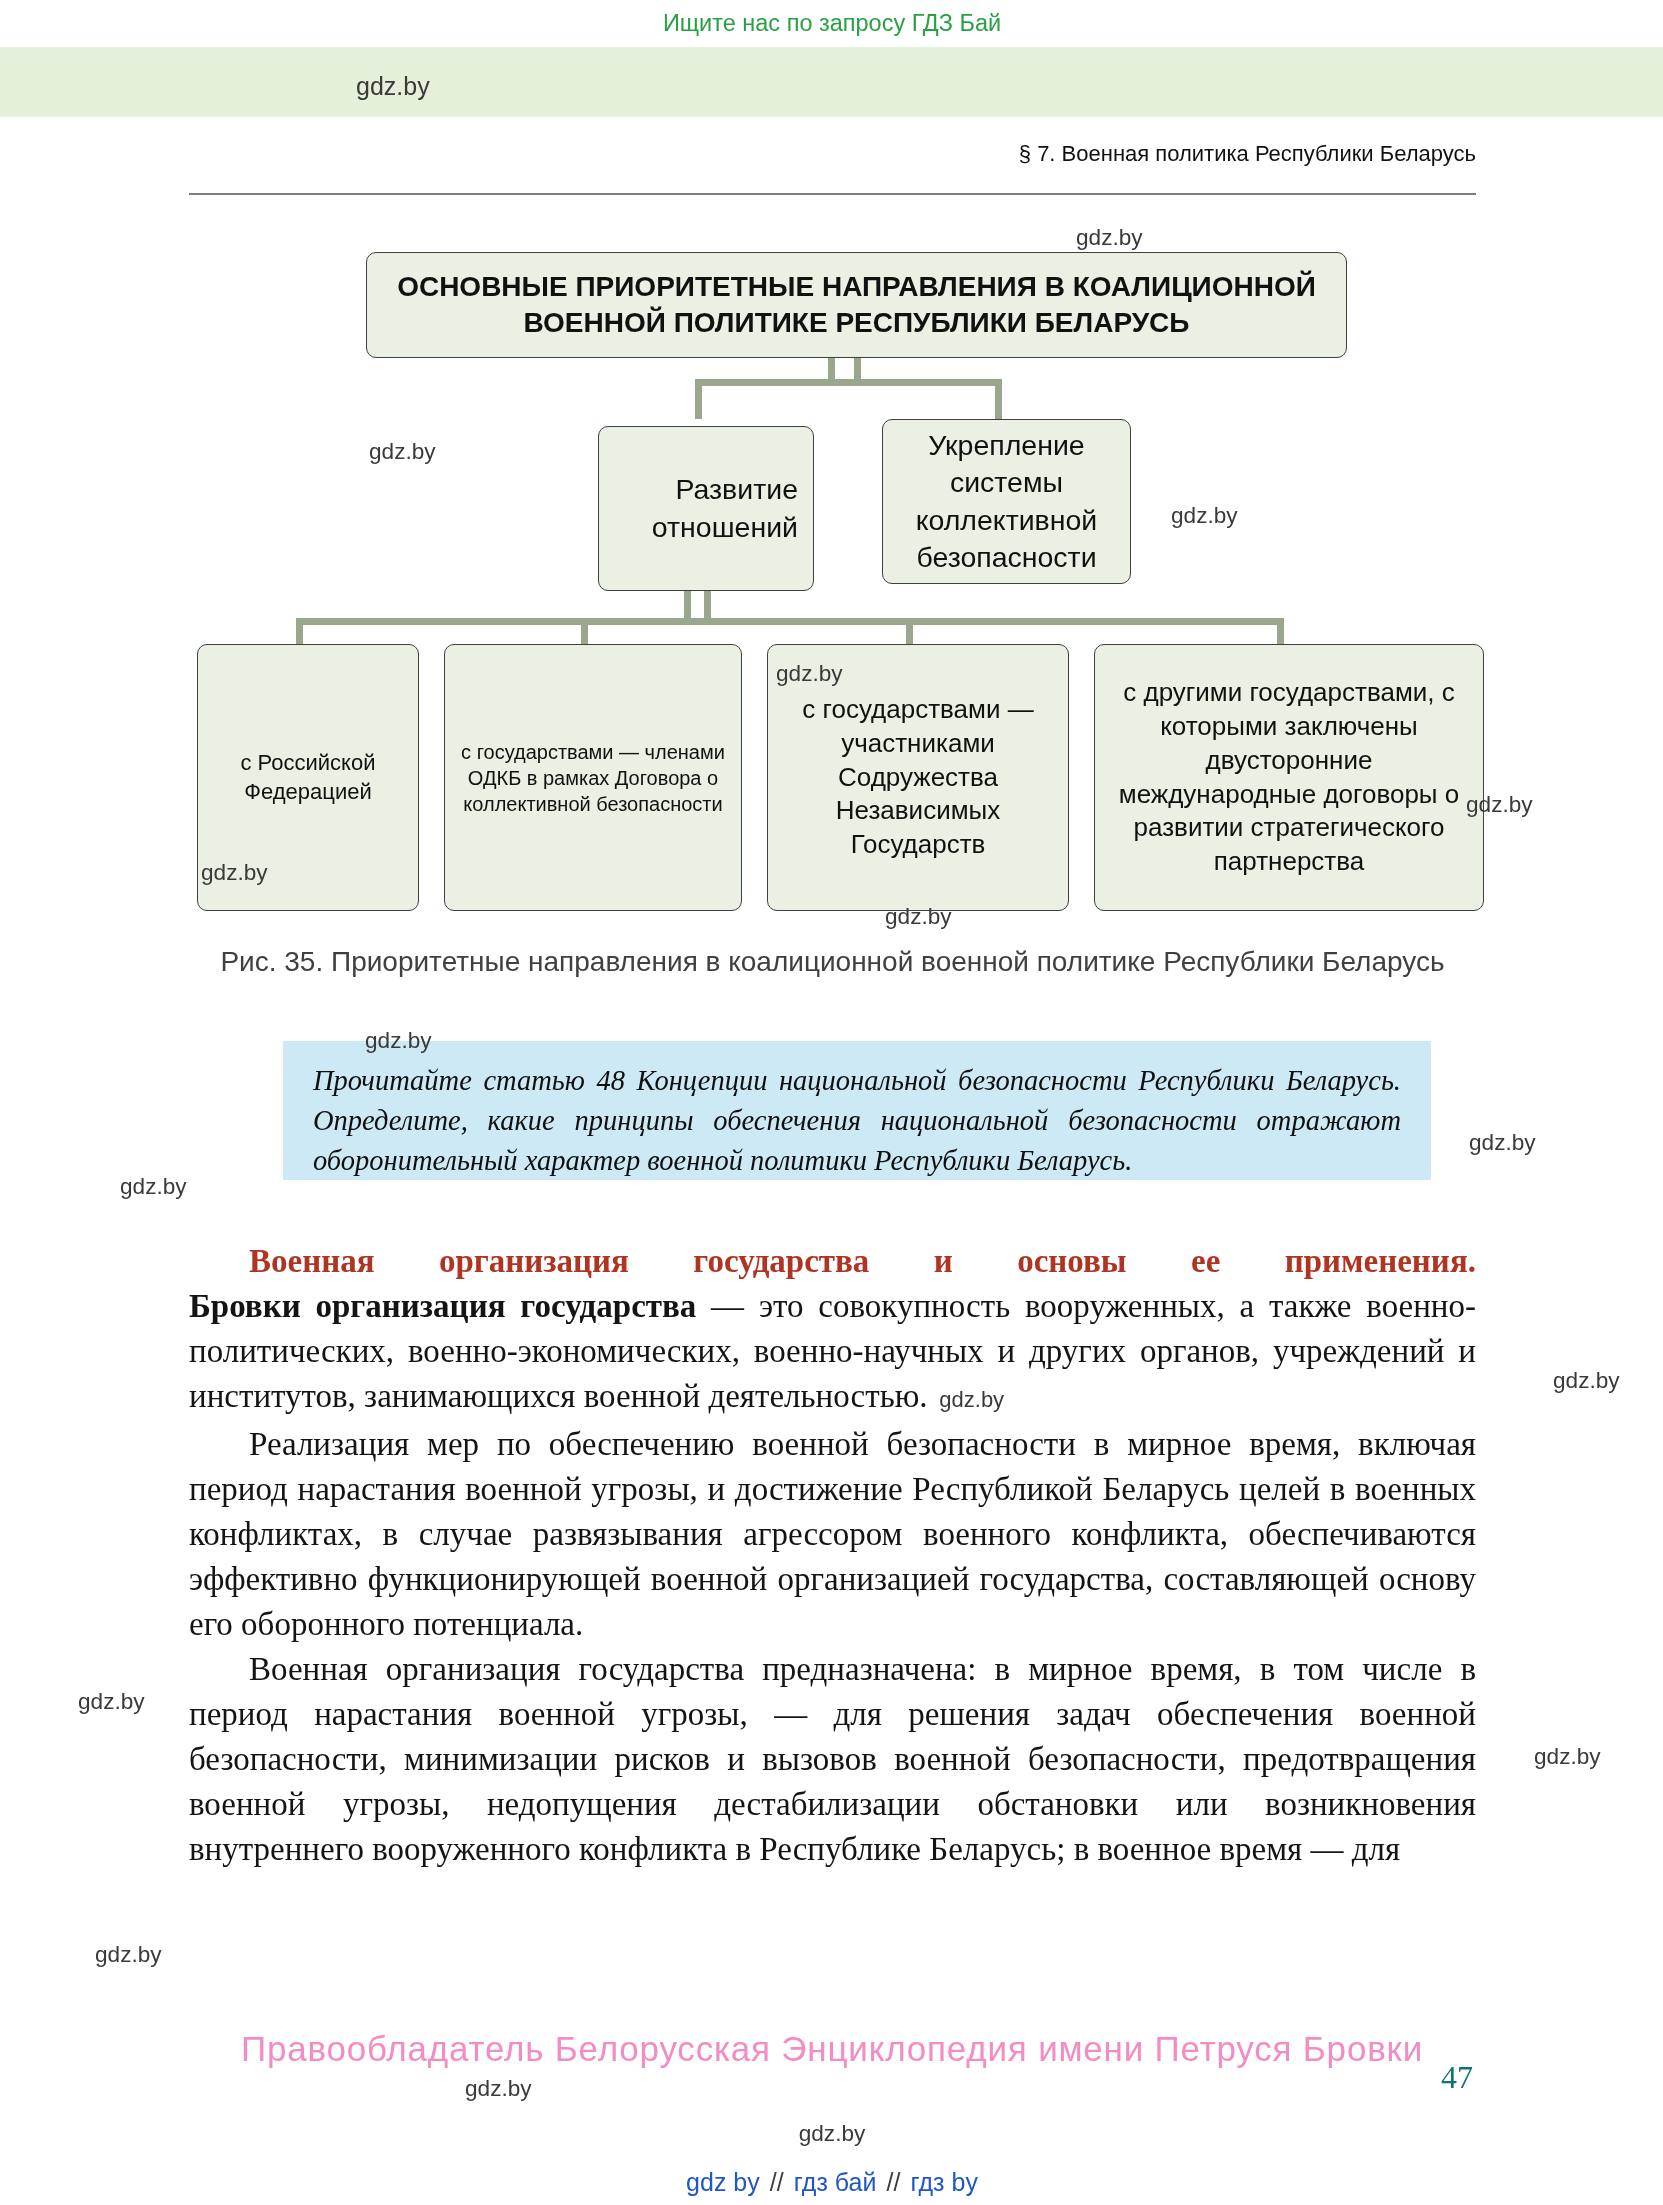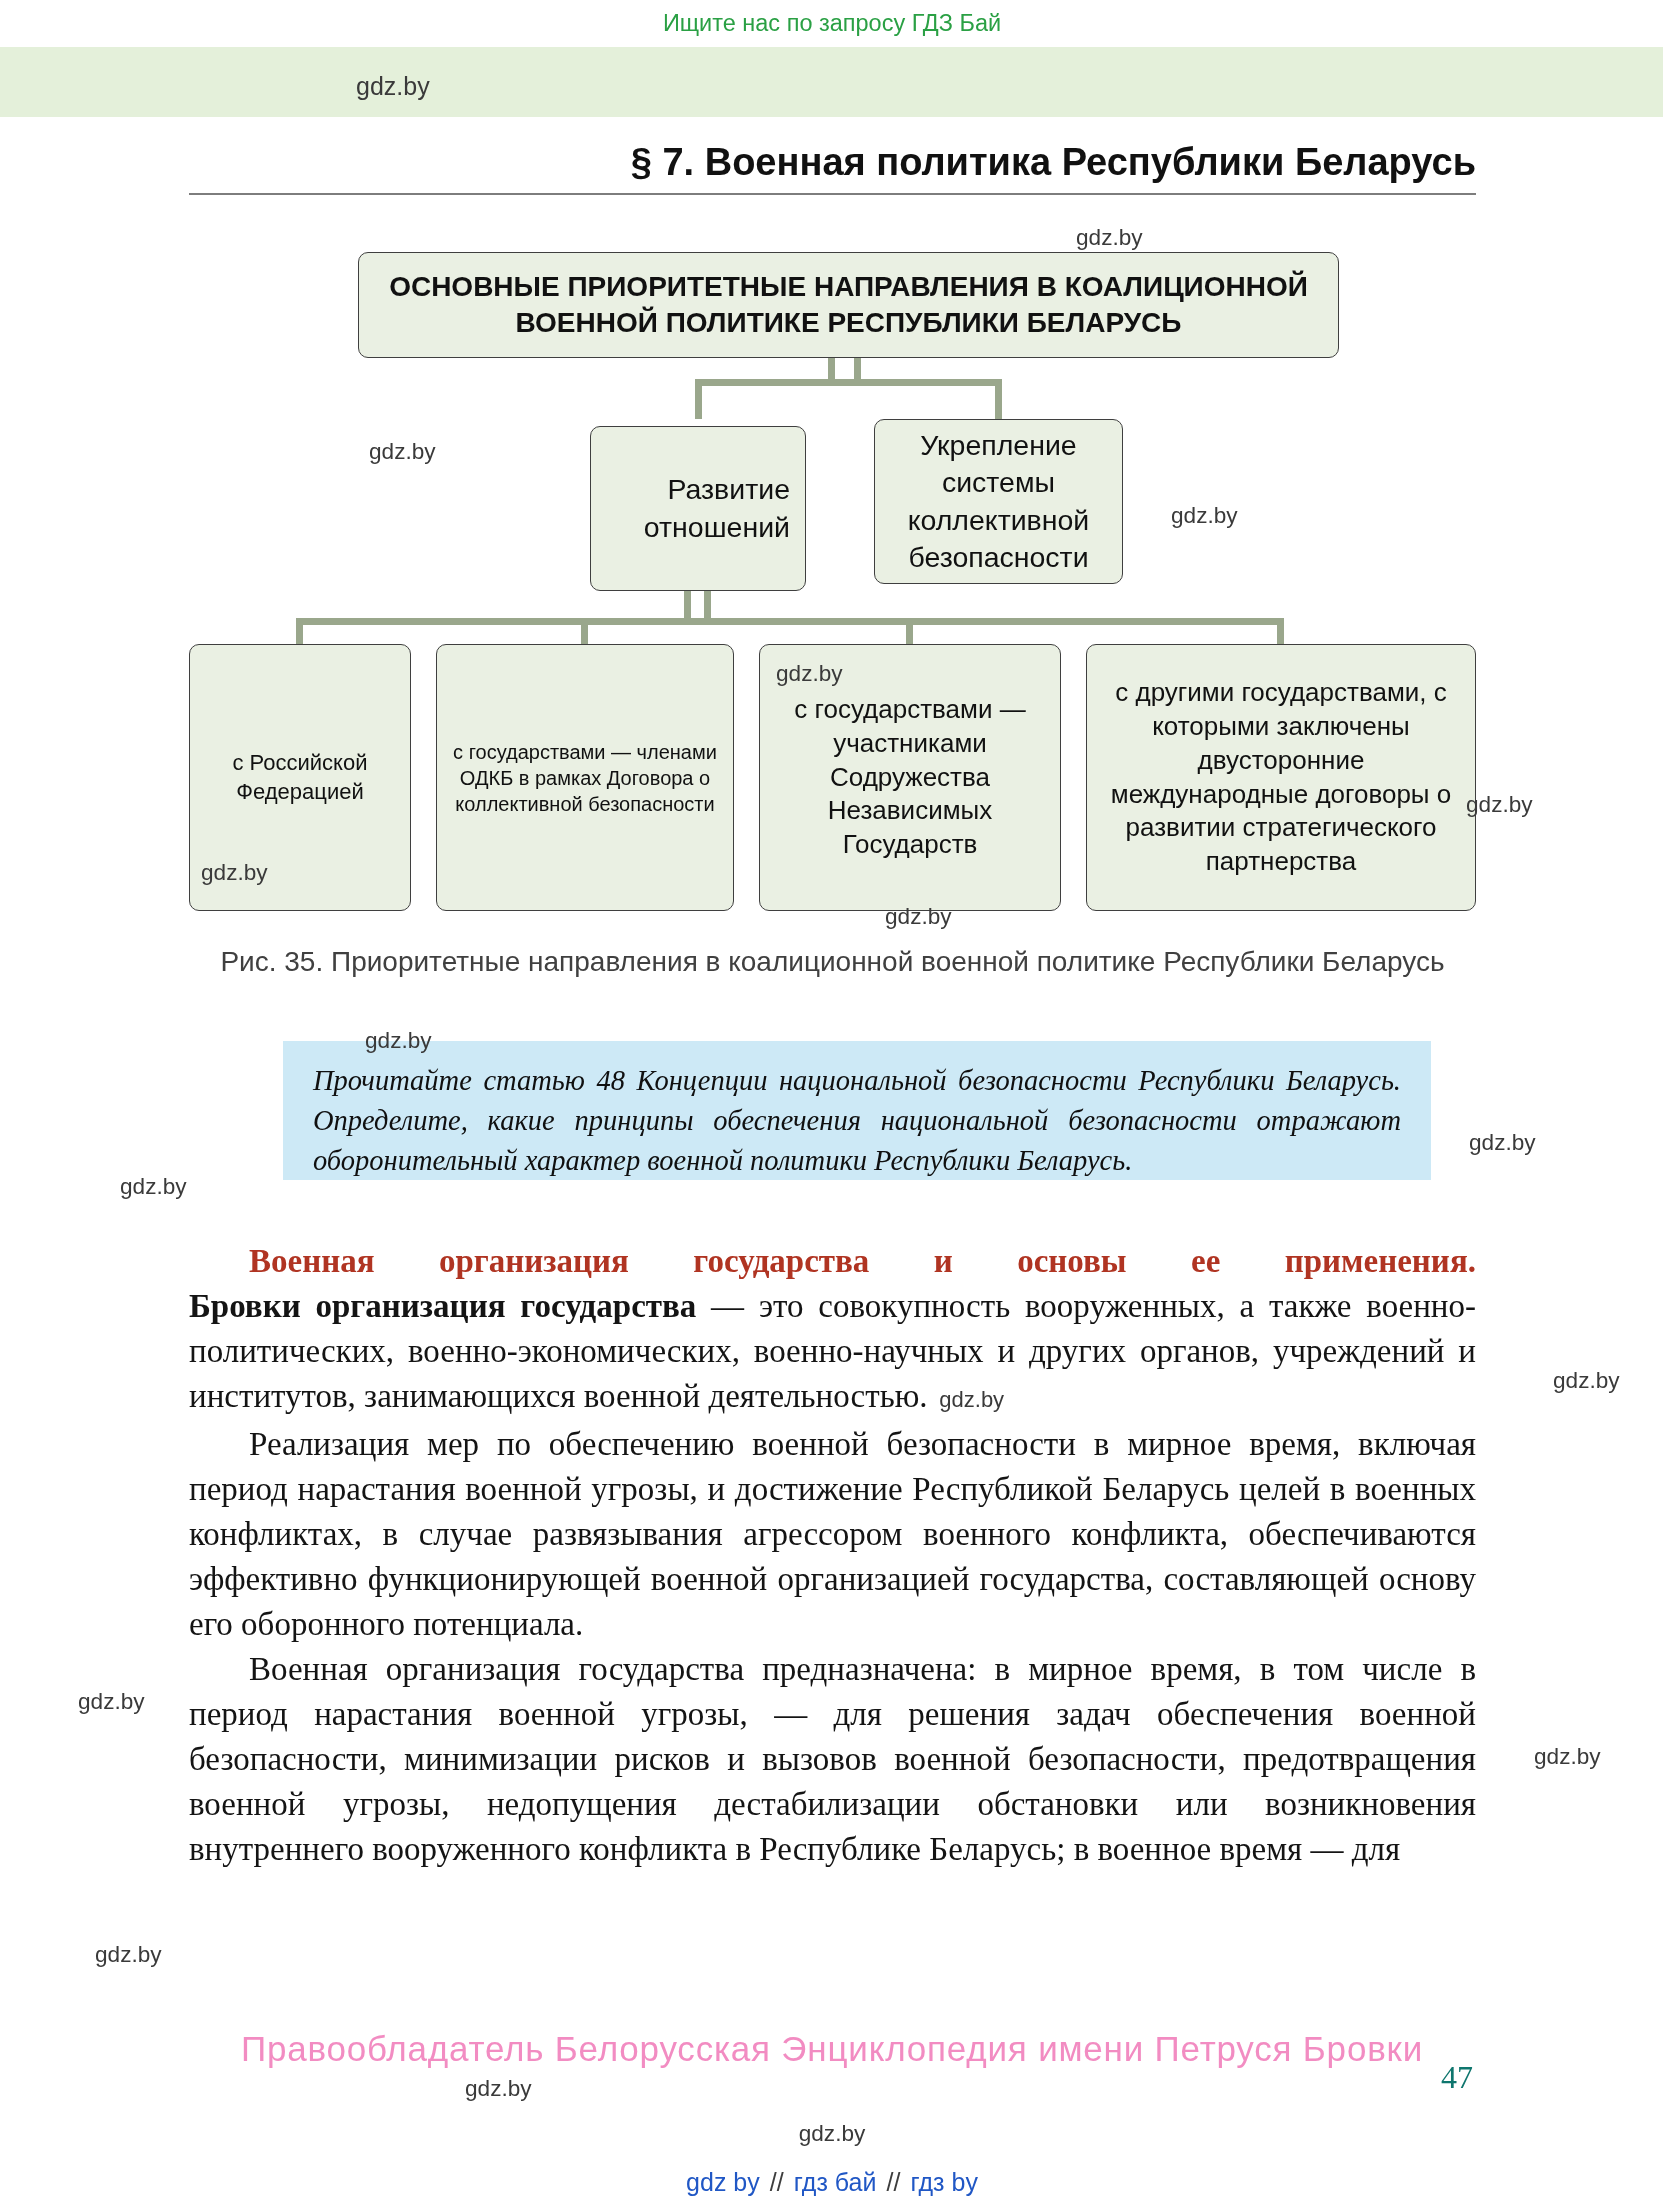--- a/index.html
+++ b/index.html
@@ -18,29 +18,29 @@
   .wm {
     position:absolute; font-family:"Liberation Sans", sans-serif;
     font-size:22.6px; color:#3a3a3a; z-index:5; white-space:nowrap;
   }
   .wm-inline {
     font-family:"Liberation Sans", sans-serif; font-size:22px; color:#3a3a3a;
     margin-left:11.7px;
   }
   .header-title {
     position:absolute; top:141px; left:189px; width:1287px; text-align:right;
-    font-size:38px; color:#111;font-weight:bold;
+    font-size:22px; color:#111;
   }
   .header-rule {
     position:absolute; top:193px; left:189px; width:1287px; height:1.7px; background:#7d7d7d;
   }
   .dbox {
     position:absolute; background:#eaf0e3; border:1.7px solid #3f3f3f; border-radius:10px;
     display:flex; align-items:center; justify-content:center; text-align:center;
-    padding:10px 15px; line-height:1.3; color:#111; z-index:2;
+    padding:10px 15px; line-height:1.3; color:#111; z-index:2;margin-left:8px;
   }
   .conn { position:absolute; background:#9aa78c; z-index:1; }
   .fig-caption {
     position:absolute; top:946px; left:189px; width:1287px; text-align:center;
     font-size:28px; color:#404040;
   }
   .task-box {
     position:absolute; top:1041px; left:283px; width:1148px; height:139px;
     background:#cde9f6; padding:20px 30px;
     font-family:"Liberation Serif", serif; font-style:italic;

